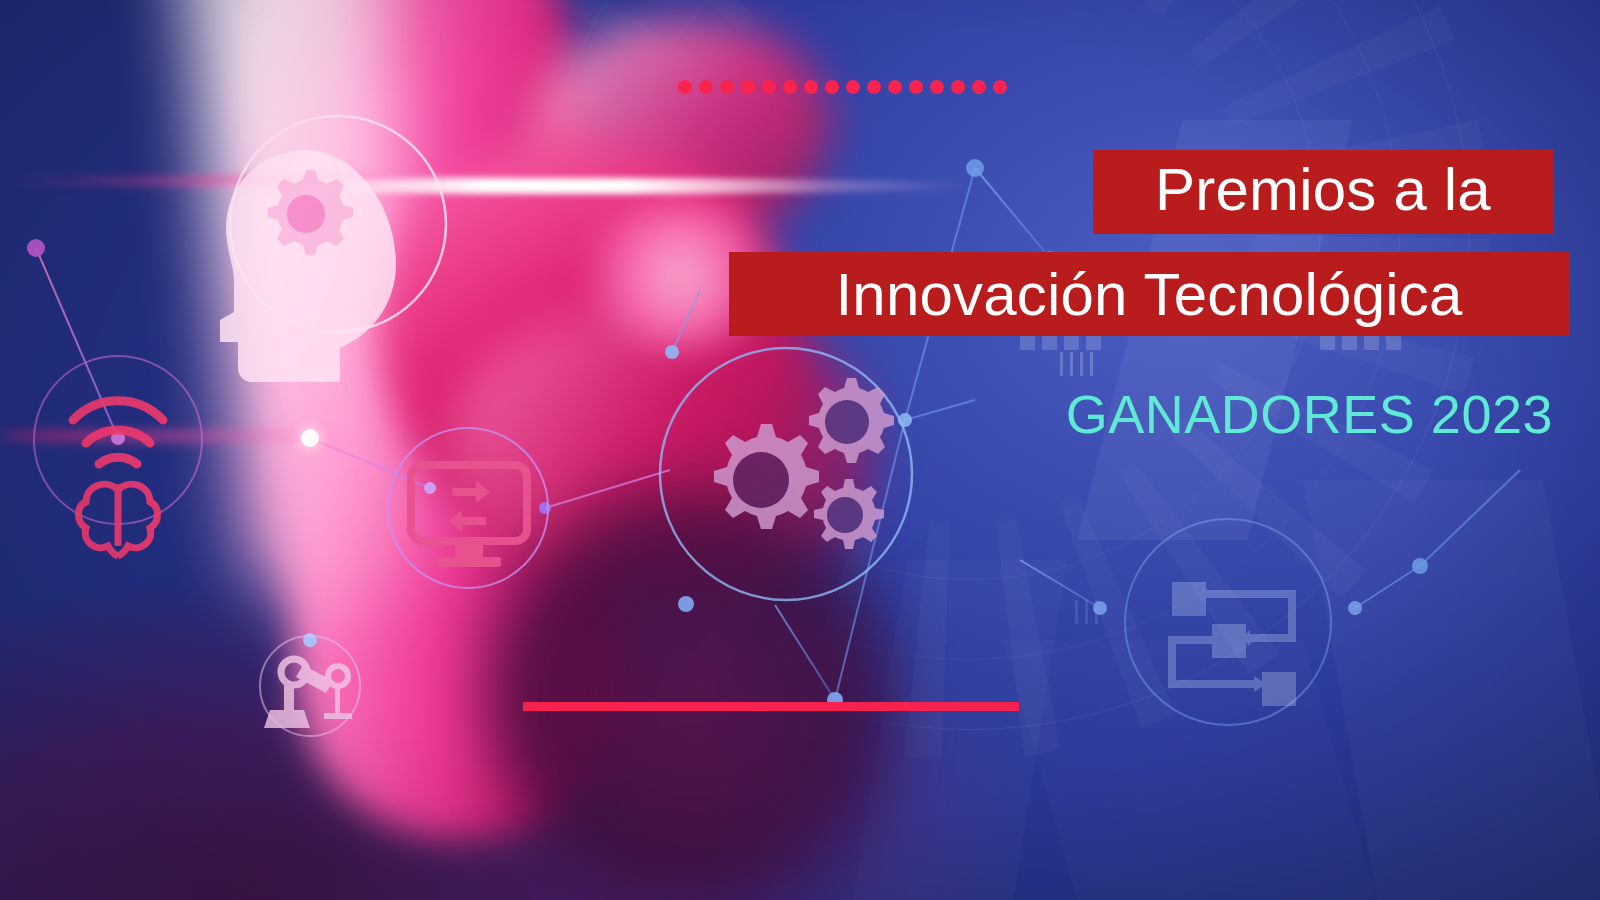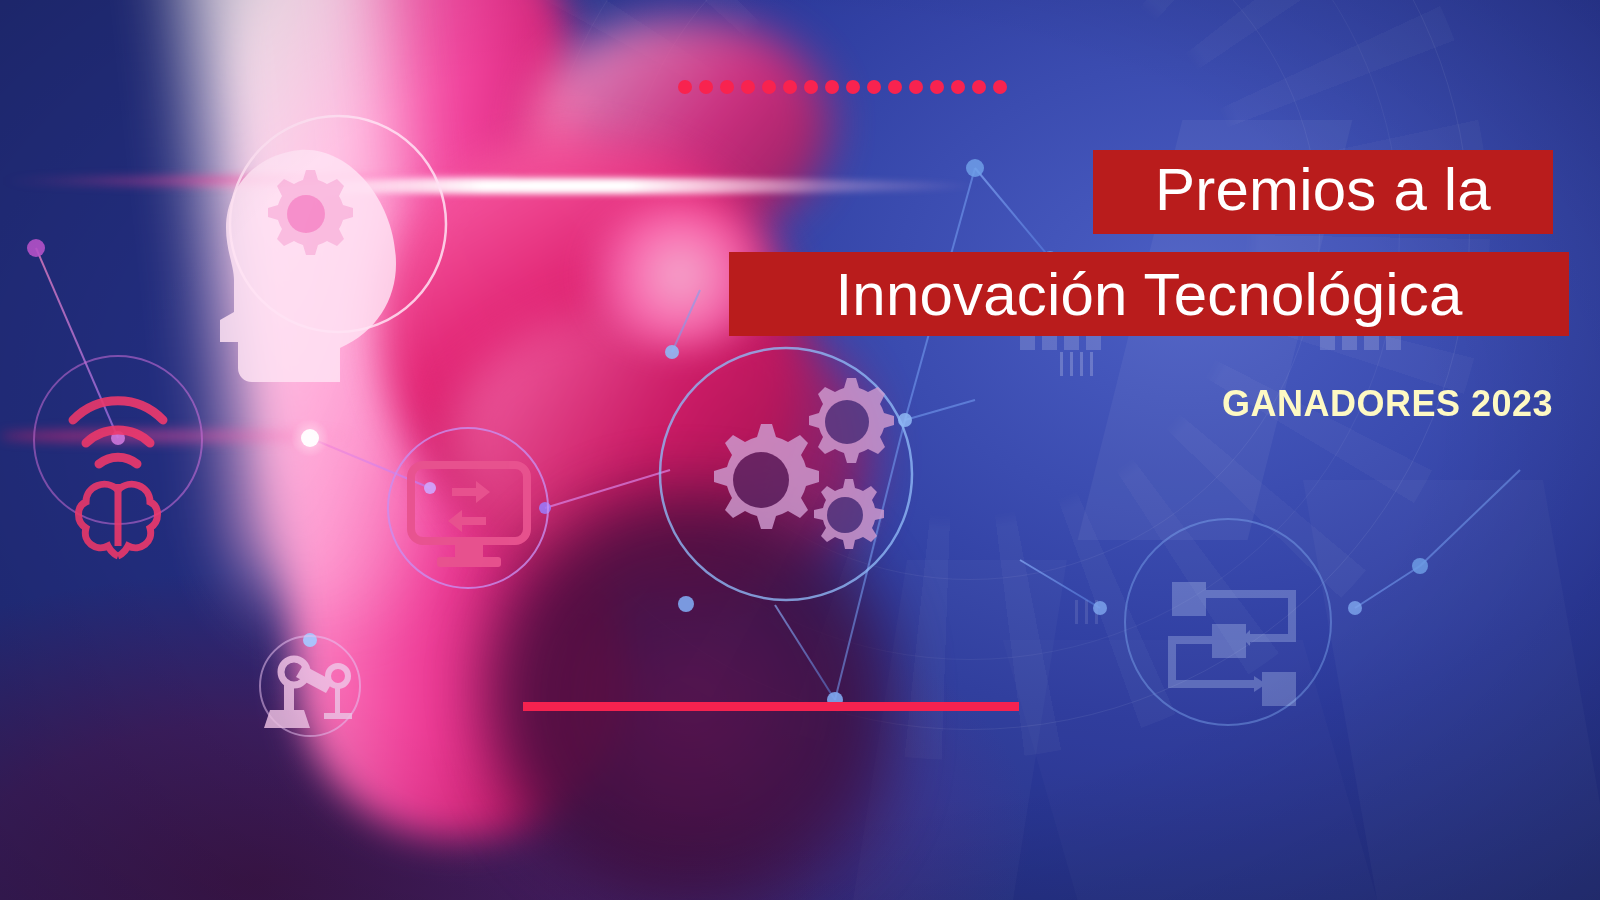--- a/index.html
+++ b/index.html
@@ -178,23 +178,23 @@
     left:713px; top:252px; width:840px; height:84px;
     justify-content:center;
     font-size:60px;
     margin-left:16px;
   }
 
   .ganadores {
     position:absolute;
     left:948px; top:383px; width:605px;
     text-align:right;
-    color:#fef9c3;
-    font-size:36px;
-    font-weight:bold;
+    color:#5eead4;
+    font-size:54px;
+    font-weight:normal;
     letter-spacing:.5px;
     white-space:nowrap;
   }
 
   .redline {
     position:absolute;
     left:523px; top:702px; width:496px; height:9px;
     background:#f5224f;
   }
 

